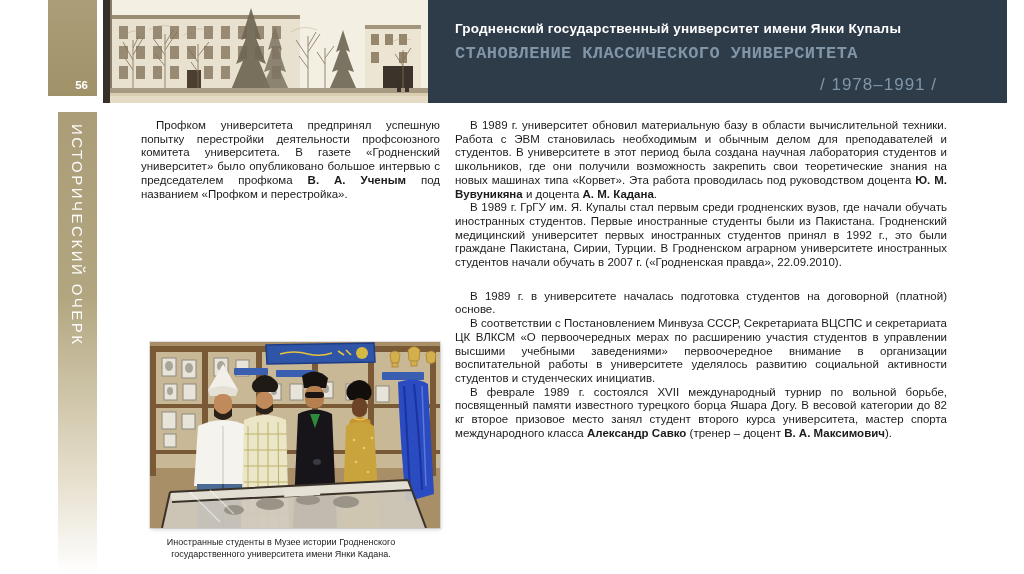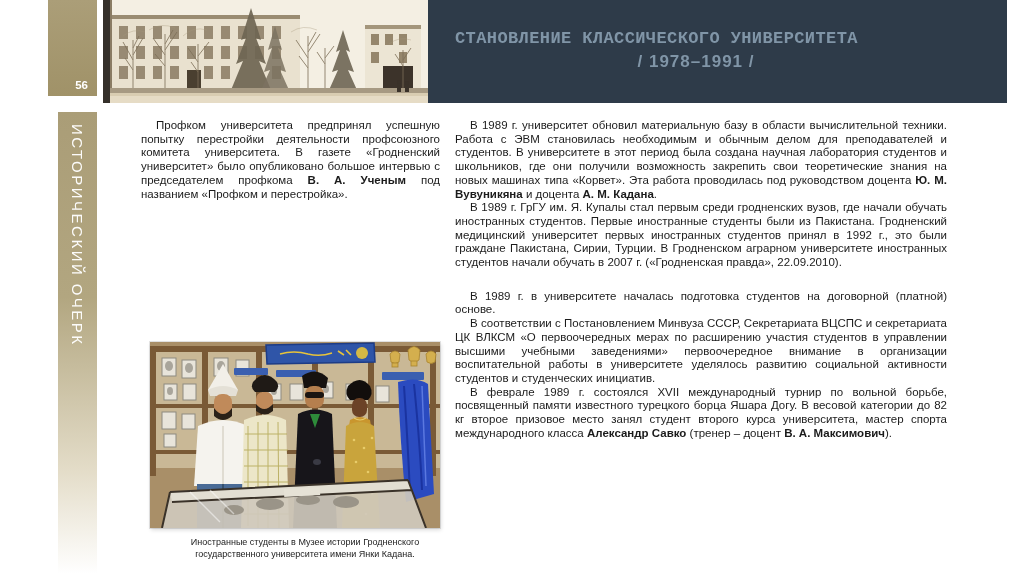--- a/index.html
+++ b/index.html
@@ -13,34 +13,34 @@
      background:linear-gradient(to bottom,#aa9d77 0%,#b2a680 40%,#e4ddc9 78%,#ffffff 100%);}
   .vertical-label{position:absolute;left:91px;top:124px;height:28px;width:300px;
      transform:rotate(90deg);transform-origin:0 0;
      color:rgba(255,255,255,.96);font-size:15px;letter-spacing:2.5px;line-height:28px;white-space:nowrap;}
   
   .header-photo{position:absolute;left:103px;top:0;width:325px;height:103px;}
   .header-band{position:absolute;left:428px;top:0;width:579px;height:103px;background:#2e3b49;}
   .band-inner{width:482px;margin-left:27px;padding-top:21px;}
   .band-univ{color:#ffffff;font-size:13.5px;font-weight:bold;letter-spacing:.2px;}
   .band-title{color:#8095a7;font-size:17px;font-weight:bold;letter-spacing:.4px;margin-top:8px;font-family:Liberation Mono, monospace;}
-  .band-years{color:#8095a7;font-size:17px;font-weight:bold;text-align:center;margin-top:4px;letter-spacing:1px;}
+  .band-years{color:#8095a7;font-size:17px;font-weight:normal;text-align:right;margin-top:12px;letter-spacing:1px;}
   
   .col{position:absolute;top:119px;font-size:11.5px;line-height:13.7px;color:#1b1b1b;
        text-align:justify;}
   .col-left{left:141px;width:299px;}
   .col-right{left:455px;width:492px;}
   .col p{margin:0;text-indent:15px;}
   .col p.gap-after{margin-bottom:20px;}
   .bold{font-weight:bold;}
   
   .photo-fig{position:absolute;left:150px;top:342px;width:290px;height:186px;
      box-shadow:0 0 0 1px rgba(0,0,0,.10),1px 2px 4px rgba(0,0,0,.15);}
   .photo-fig svg{display:block;}
-  .caption{position:absolute;left:148px;top:537px;width:314px;text-align:center;
+  .caption{position:absolute;left:124px;top:537px;width:314px;text-align:center;
      font-size:9px;line-height:11.5px;color:#222;}
 </style>
 </head>
 <body>
 
 <div class="page">
 
   <div class="pagenum-block">
     <span class="pagenum">56</span>
   </div>
@@ -120,20 +120,21 @@
           <rect x="294" y="83" width="4" height="9"></rect>
           <rect x="302" y="84" width="4" height="8"></rect>
           <ellipse cx="296" cy="82" rx="2" ry="2"></ellipse>
           <ellipse cx="304" cy="83" rx="2" ry="2"></ellipse>
         </g>
     </svg>
   </div>
 
   <div class="header-band">
     <div class="band-inner">
+      <div class="band-univ">Гродненский государственный университет имени Янки Купалы</div>
       <div class="band-title">СТАНОВЛЕНИЕ КЛАССИЧЕСКОГО УНИВЕРСИТЕТА</div>
       <div class="band-years">/ 1978–1991 /</div>
     </div>
   </div>
 
   <div class="col col-left">
       <p><span>Профком университета предпринял успешную попытку перестройки деятельности профсоюзного комитета университета. В газете «Гродненский университет» было опубликовано большое интервью с председателем профкома </span><span class="bold">В. А. Ученым</span><span> под названием «Профком и перестройка».</span></p>
     </div>
   <div class="col col-right">
       <p><span>В 1989 г. университет обновил материальную базу в области вычислительной техники. Работа с ЭВМ становилась необходимым и обычным делом для преподавателей и студентов. В университете в этот период была создана научная лаборатория студентов и школьников, где они получили возможность закрепить свои теоретические знания на новых машинах типа «Корвет». Эта работа проводилась под руководством доцента </span><span class="bold">Ю. М. Вувуникяна</span><span> и доцента </span><span class="bold">А. М. Кадана</span><span>.</span></p>

